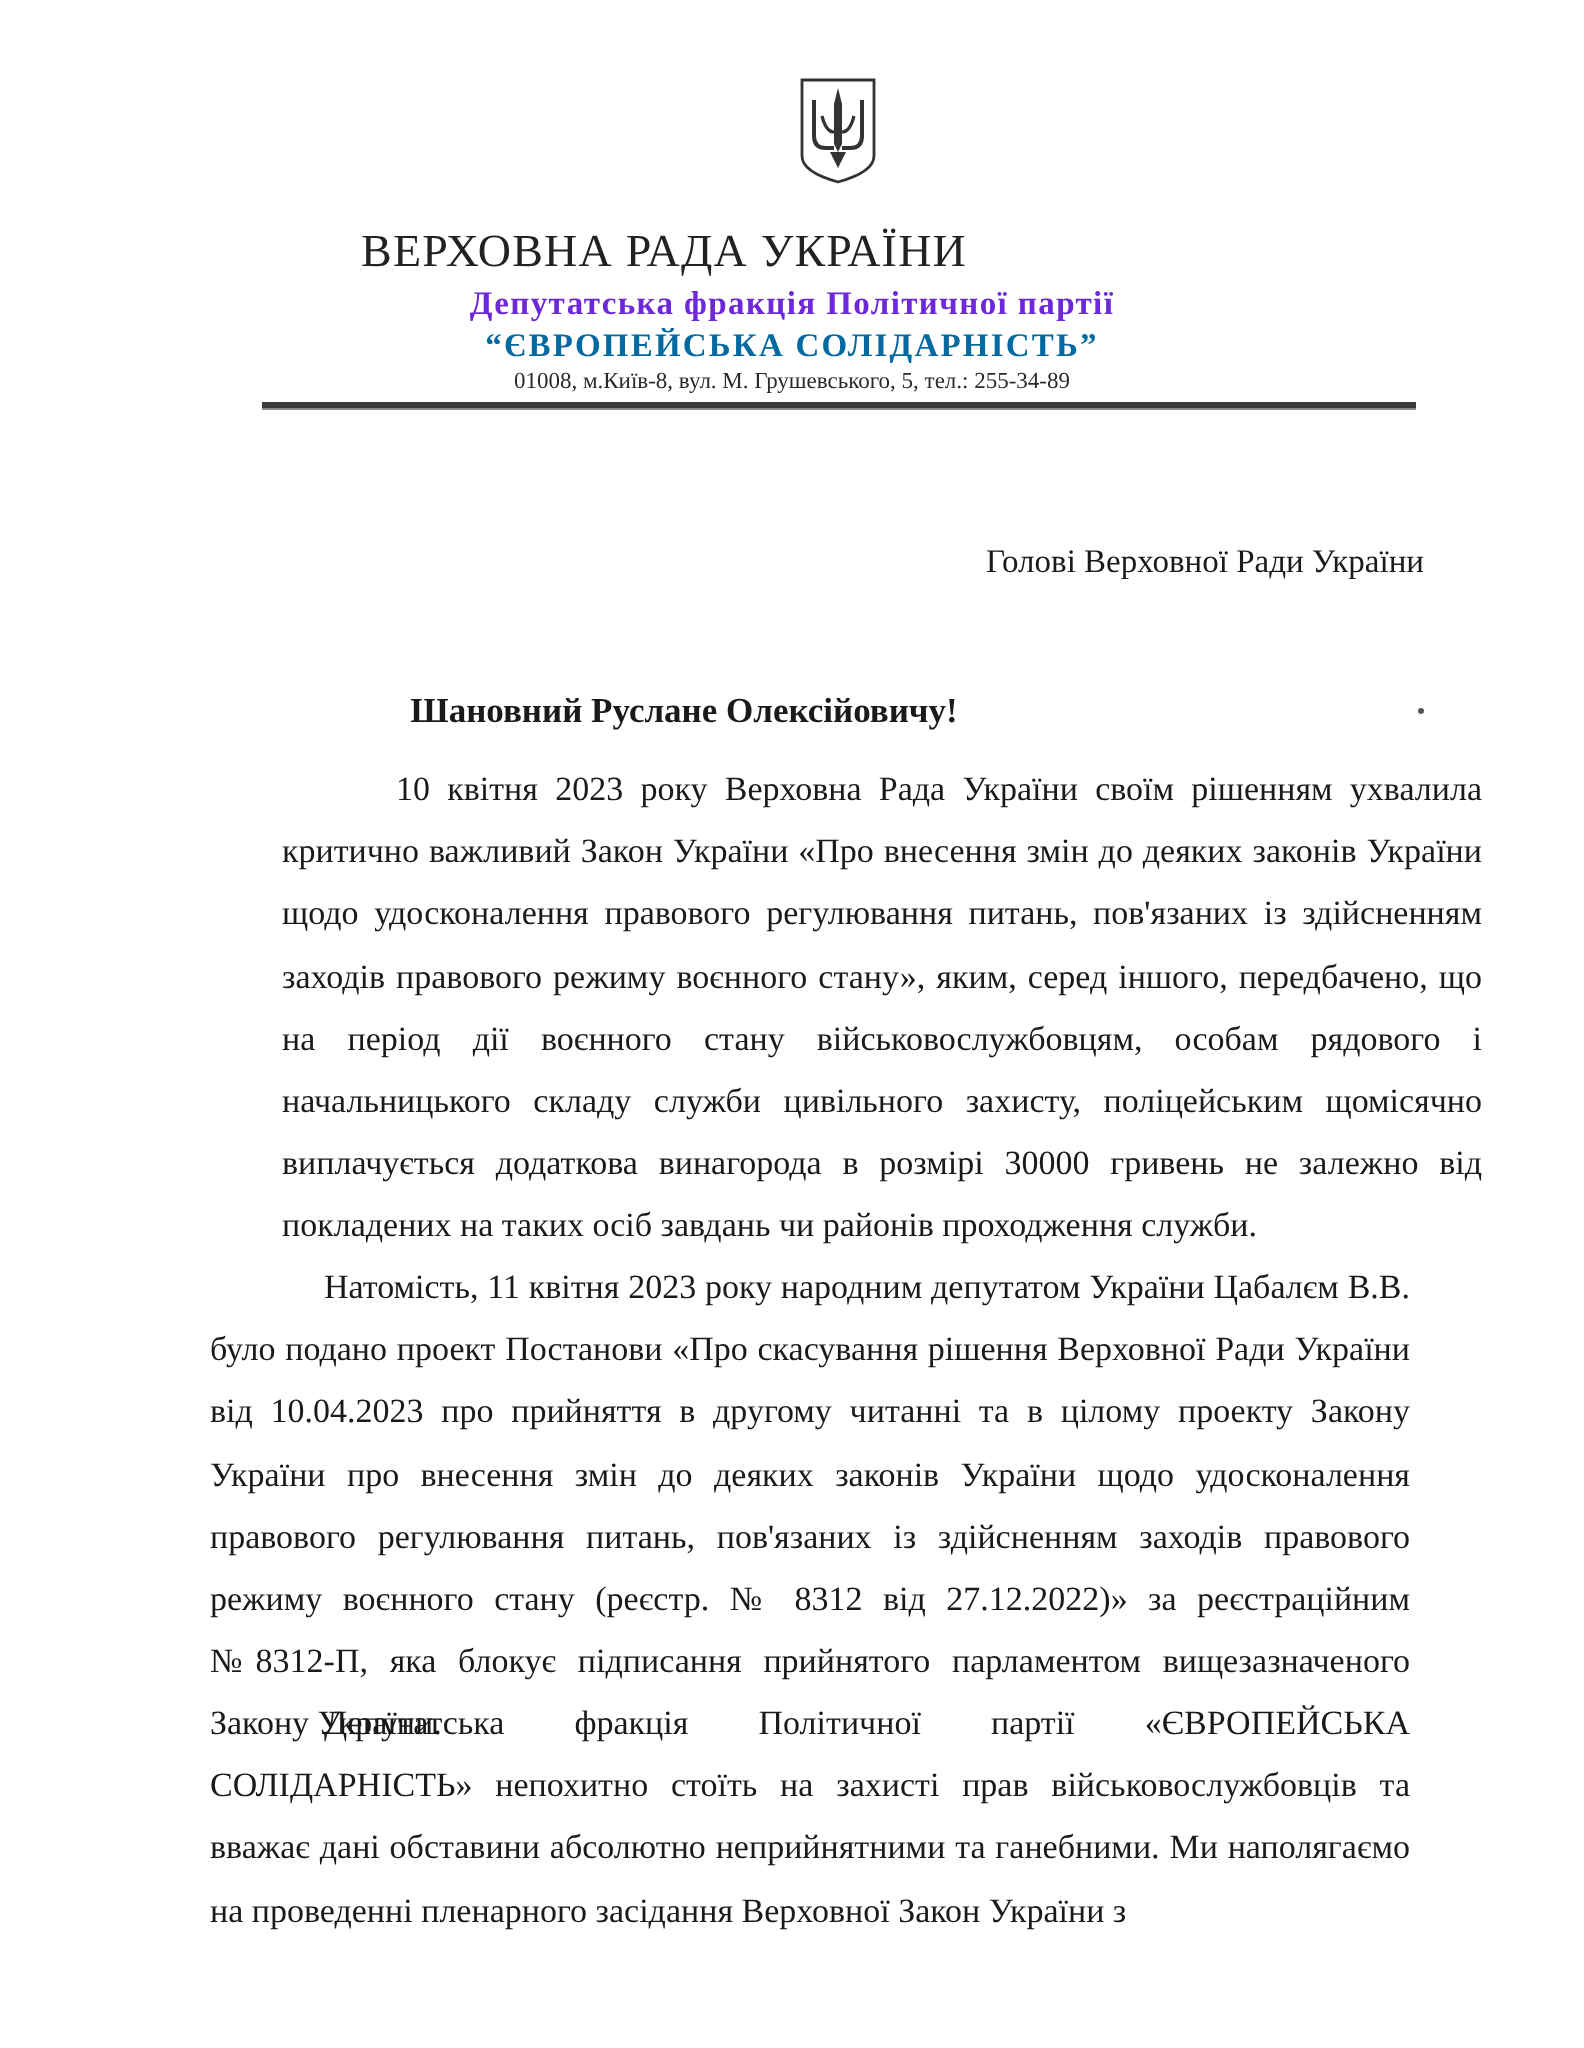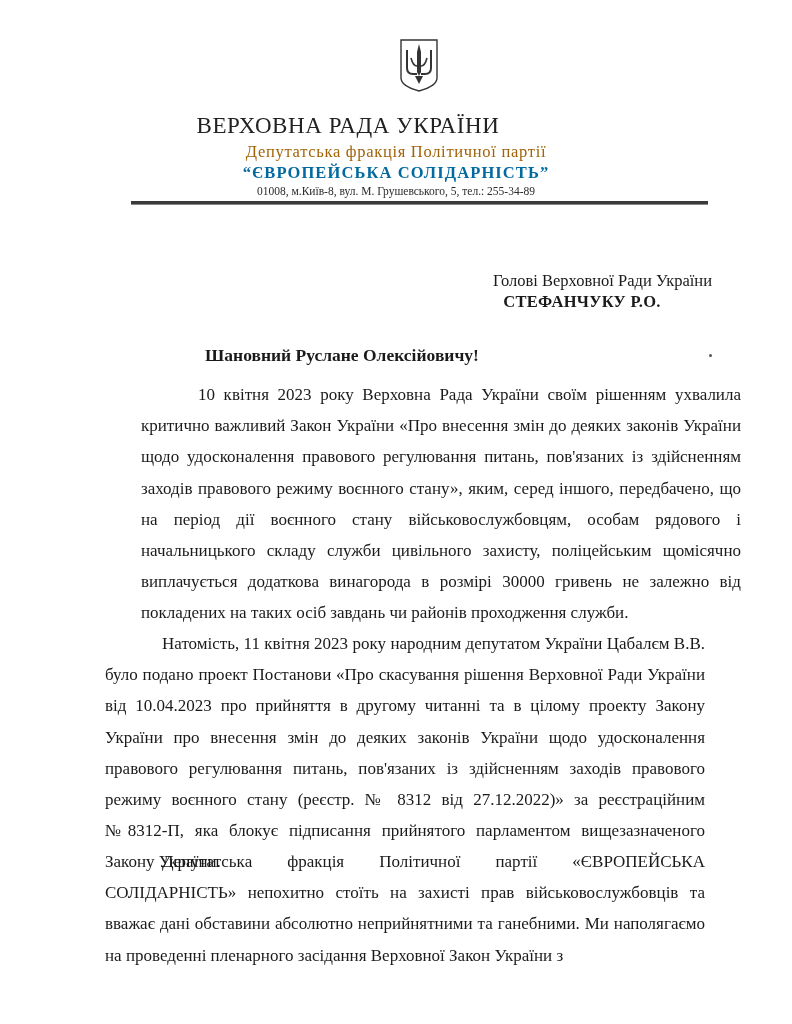--- a/index.html
+++ b/index.html
@@ -3,26 +3,26 @@
   <meta charset="utf-8">
   <style>
     html, body { margin: 0; padding: 0; background: #ffffff; }
     body {
       width: 792px; height: 1024px; position: relative; overflow: hidden;
       font-family: "Liberation Serif", "DejaVu Serif", serif; color: #1a1a1a;
     }
     .abs { position: absolute; }
     .emblem { left: 399px; top: 38px; width: 40px; height: 55px; }
     .hdr-title {
-      left: 16px; width: 664px; top: 113px; text-align: center;
+      left: 0; width: 664px; top: 113px; text-align: center;
       font-size: 23px; letter-spacing: 0.6px; color: #222;
     }
     .hdr-faction {
       left: 0; width: 792px; top: 142px; text-align: center;
-      font-size: 16.5px; font-weight: normal; letter-spacing: 0.7px; color: #a16207;
+      font-size: 16.5px; font-weight: bold; letter-spacing: 0.7px; color: #6d28d9;
     }
     .hdr-party {
       left: 0; width: 792px; top: 163px; text-align: center;
       font-size: 16.5px; font-weight: bold; letter-spacing: 1.1px; color: #0369a1;
     }
     .hdr-address {
       left: 0; width: 792px; top: 185px; text-align: center;
       font-size: 11.5px; color: #2a2a2a;
     }
     .rule { left: 131px; top: 201px; width: 577px; height: 3px; background: #3a3a3a; border-bottom: 1px solid #888; }
@@ -57,21 +57,20 @@
 </svg>
 
 <div class="abs hdr-title">ВЕРХОВНА РАДА УКРАЇНИ</div>
 <div class="abs hdr-faction">Депутатська фракція Політичної партії</div>
 <div class="abs hdr-party">“ЄВРОПЕЙСЬКА СОЛІДАРНІСТЬ”</div>
 <div class="abs hdr-address">01008, м.Київ-8, вул. М. Грушевського, 5, тел.: 255-34-89</div>
 <div class="abs rule"></div>
 
 <div class="abs addressee">
   <div class="l1">Голові Верховної Ради України</div>
-  <div class="l2">СТЕФАНЧУКУ Р.О.</div>
 </div>
 
 <div class="abs greeting">Шановний Руслане Олексійовичу!</div>
 <div class="abs speck"></div>
 
 <div class="abs body-text p1">
   <p>10 квітня 2023 року Верховна Рада України своїм рішенням ухвалила критично важливий Закон України «Про внесення змін до деяких законів України щодо удосконалення правового регулювання питань, пов'язаних із здійсненням заходів правового режиму воєнного стану», яким, серед іншого, передбачено, що на період дії воєнного стану військовослужбовцям, особам рядового і начальницького складу служби цивільного захисту, поліцейським щомісячно виплачується додаткова винагорода в розмірі 30000 гривень не залежно від покладених на таких осіб завдань чи районів проходження служби.</p>
 </div>
 <div class="abs body-text p2">
   <p>Натомість, 11 квітня 2023 року народним депутатом України Цабалєм В.В. було подано проект Постанови «Про скасування рішення Верховної Ради України від 10.04.2023 про прийняття в другому читанні та в цілому проекту Закону України про внесення змін до деяких законів України щодо удосконалення правового регулювання питань, пов'язаних із здійсненням заходів правового режиму воєнного стану (реєстр. № 8312 від 27.12.2022)» за реєстраційним №8312-П, яка блокує підписання прийнятого парламентом вищезазначеного Закону України.</p>

